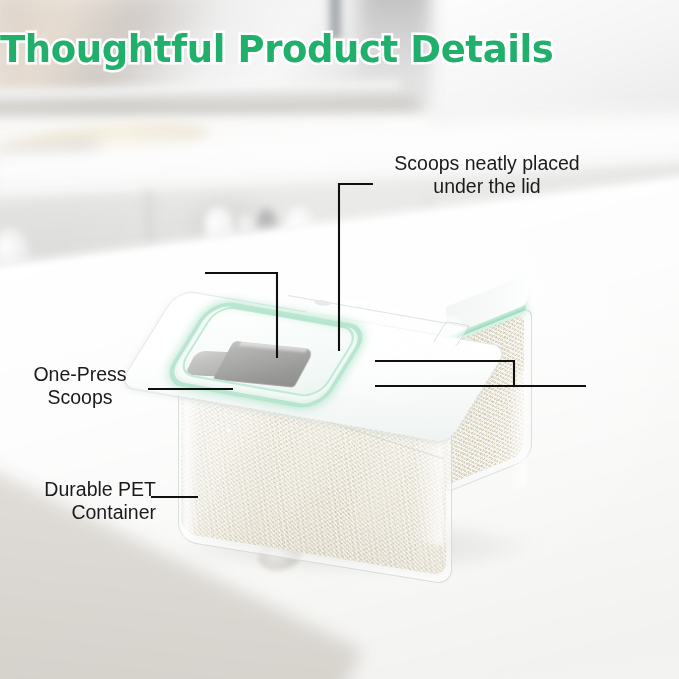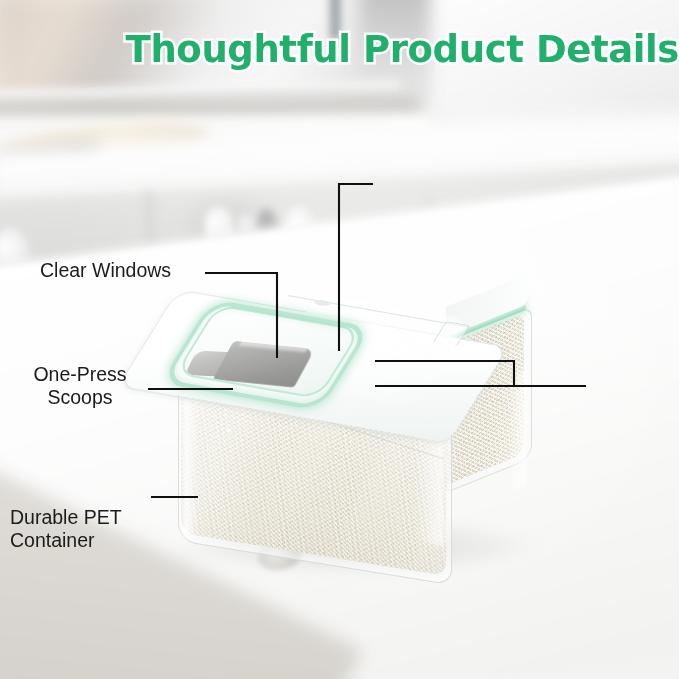--- a/index.html
+++ b/index.html
@@ -207,30 +207,30 @@
   .scoop-hl{position:absolute;left:40px;top:24px;width:64px;height:6px;background:rgba(255,255,255,.5);
     transform:rotate(-4deg);filter:blur(1.2px);}
   .win-gloss{position:absolute;left:0;top:0;width:100%;height:100%;
     background:linear-gradient(150deg,rgba(255,255,255,.75) 0%,rgba(255,255,255,.08) 40%,rgba(255,255,255,0) 70%);}
 
   
   svg#leaders{position:absolute;inset:0;width:679px;height:679px;}
   svg#leaders line,svg#leaders polyline{stroke:#101010;stroke-width:2.1;fill:none;}
 
   
-  #title{position:absolute;left:0;top:28px;width:679px;text-align:right;
+  #title{position:absolute;left:0;top:28px;width:679px;text-align:left;
     font-family:"DejaVu Sans",sans-serif;font-weight:bold;font-size:37px;letter-spacing:-.4px;
     color:#21b06b;
     -webkit-text-stroke:5px #ffffff;paint-order:stroke fill;
     text-shadow:0 0 2px rgba(255,255,255,.95);}
   .lbl{position:absolute;color:#1b1b1b;font-size:19.5px;line-height:1.17;white-space:pre-line;}
   #lbl-scoops{left:372px;top:152px;text-align:center;width:230px;}
   #lbl-clear{left:40px;top:259px;text-align:left;}
   #lbl-press{left:18px;top:363px;text-align:center;width:124px;}
-  #lbl-pet{left:10px;top:478px;text-align:left;width:146px;margin-top:28px;}
+  #lbl-pet{left:10px;top:478px;text-align:right;width:146px;}
   #lbl-dual{left:586px;top:348px;text-align:center;width:88px;}
 </style>
 </head>
 <body>
 
 <div id="scene">
 
   <div class="bg">
     <div class="bg-win"></div>
     <div class="bg-brightwin"></div>
@@ -322,19 +322,20 @@
     <polyline points="373,184 339,184 339,351"></polyline>
     <polyline points="205,273 277,273 277,358"></polyline>
     <line x1="148" y1="389" x2="233" y2="389"></line>
     <line x1="151" y1="497" x2="198" y2="497"></line>
     <polyline points="375,361 514,361 514,386 375,386"></polyline>
     <line x1="514" y1="386" x2="586" y2="386"></line>
   </svg>
 
   <div id="title">Thoughtful Product Details</div>
 
-  <div class="lbl" id="lbl-clear">Clear Windows</div>
+  <div class="lbl" id="lbl-scoops">Scoops neatly placed
+under the lid</div>
   <div class="lbl" id="lbl-press">One-Press
 Scoops</div>
   <div class="lbl" id="lbl-pet">Durable PET
 Container</div>
 
 </div>
 
 </body></html>

